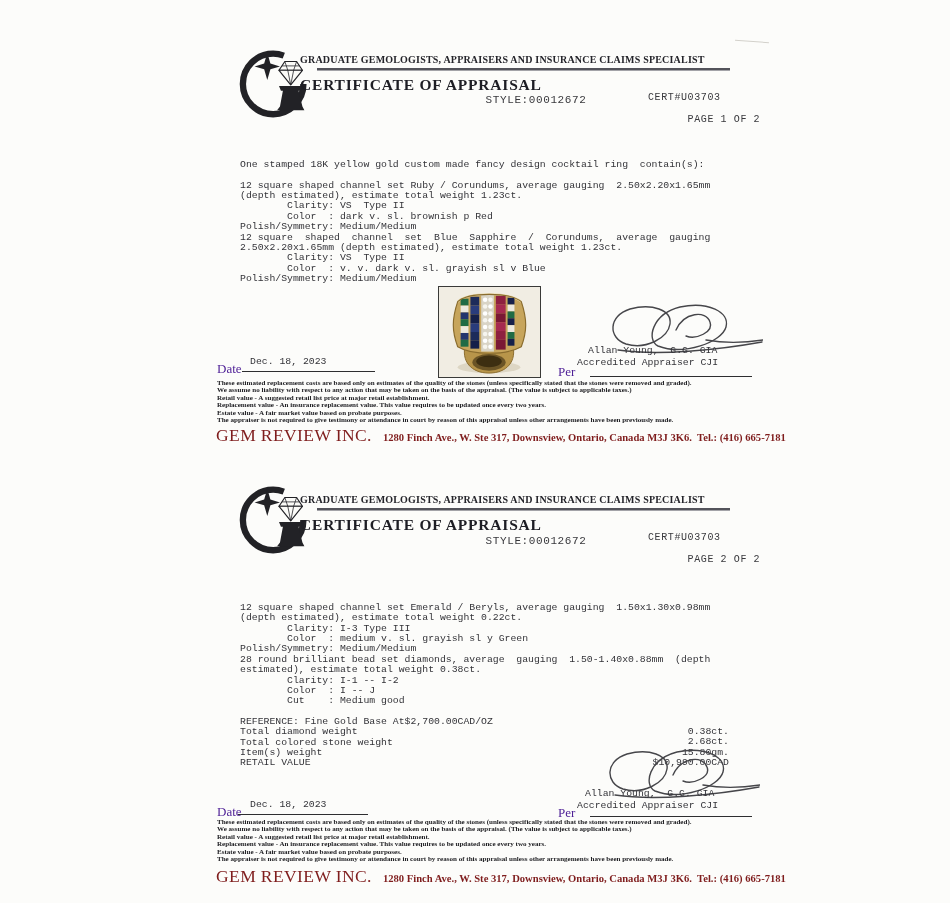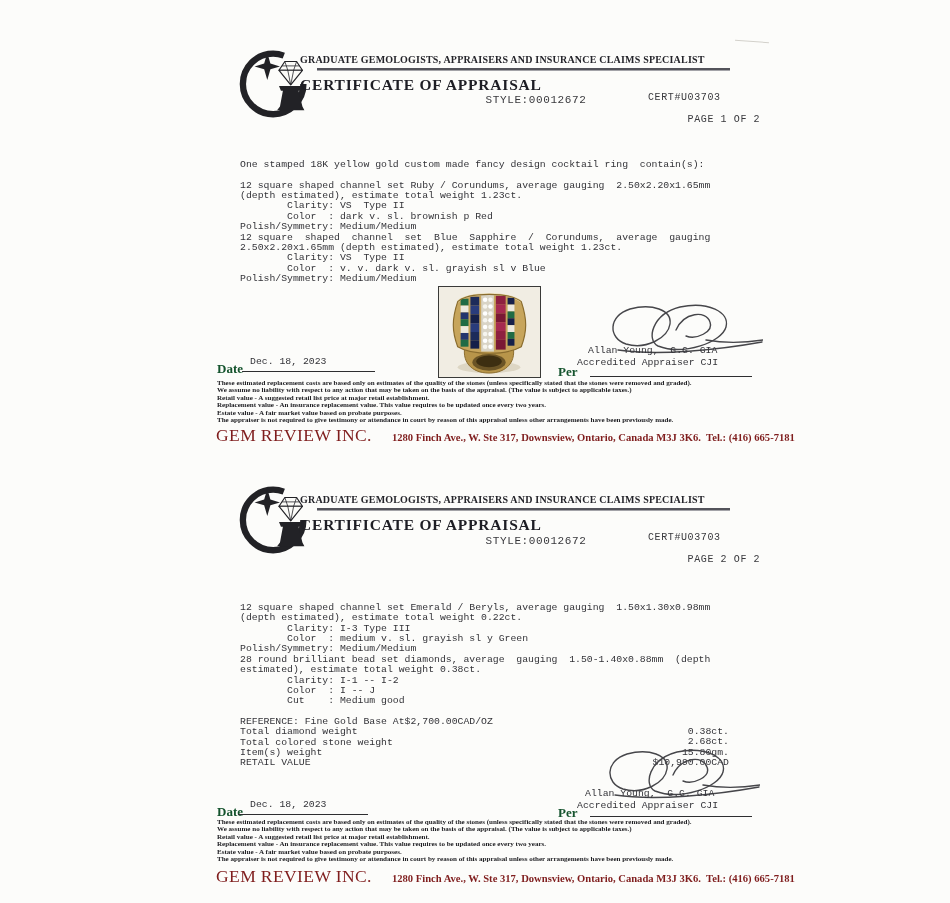--- a/index.html
+++ b/index.html
@@ -45,31 +45,31 @@
   }
 
   .photo-frame {
     left:438px; top:286px; width:103px; height:92px;
     border:1.5px solid #3a3a38; background:#f1ede3;
   }
   .photo-frame svg { display:block; width:100%; height:100%; }
 
   .sig-svg { pointer-events:none; }
   .sig-name { font-size:9.8px; white-space:pre; color:#333338;text-align:right; }
-  .per-label, .date-label { font-weight:bold; font-size:13px; color:#14532d; }
+  .per-label, .date-label { font-weight:normal; font-size:13px; color:#4c1d95; }
   .sig-line { border-bottom:1.3px solid #2e2e30; }
 
   .disclaimer {
     left:217px; width:533px;
     font-size:7.05px; line-height:7.45px; font-weight:bold;
     white-space:pre-line; color:#222226;
   }
   .footer { left:216px; display:flex; align-items:baseline; white-space:nowrap; color:#7f1d1d; }
   .footer .co   { font-size:17.5px; letter-spacing:0.4px; }
-  .footer .addr { font-size:10.6px; font-weight:bold; margin-left:20px; white-space:pre; }
+  .footer .addr { font-size:10.6px; font-weight:bold; margin-left:11px; white-space:pre; }
 
   .scan-artifact { background:transparent; border-top:1.5px solid #d3d1cb; }
 </style>
 </head>
 <body>
 
 <div class="canvas">
 
   <div class="abs scan-artifact" style="left:735px; top:41px; width:34px; transform:rotate(4deg);"></div>
 

